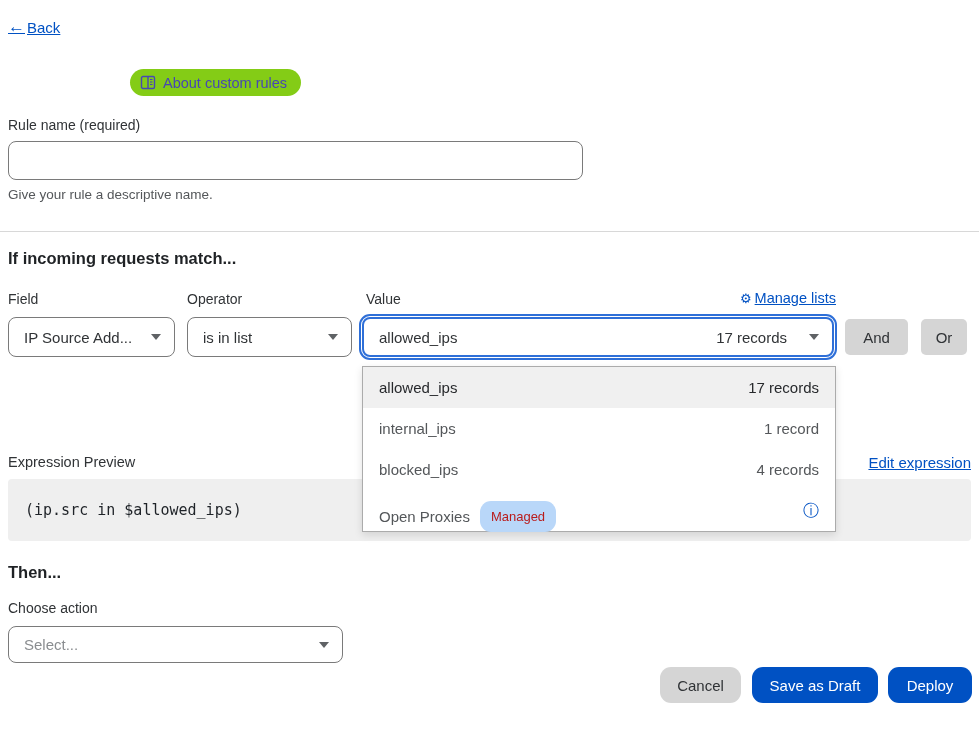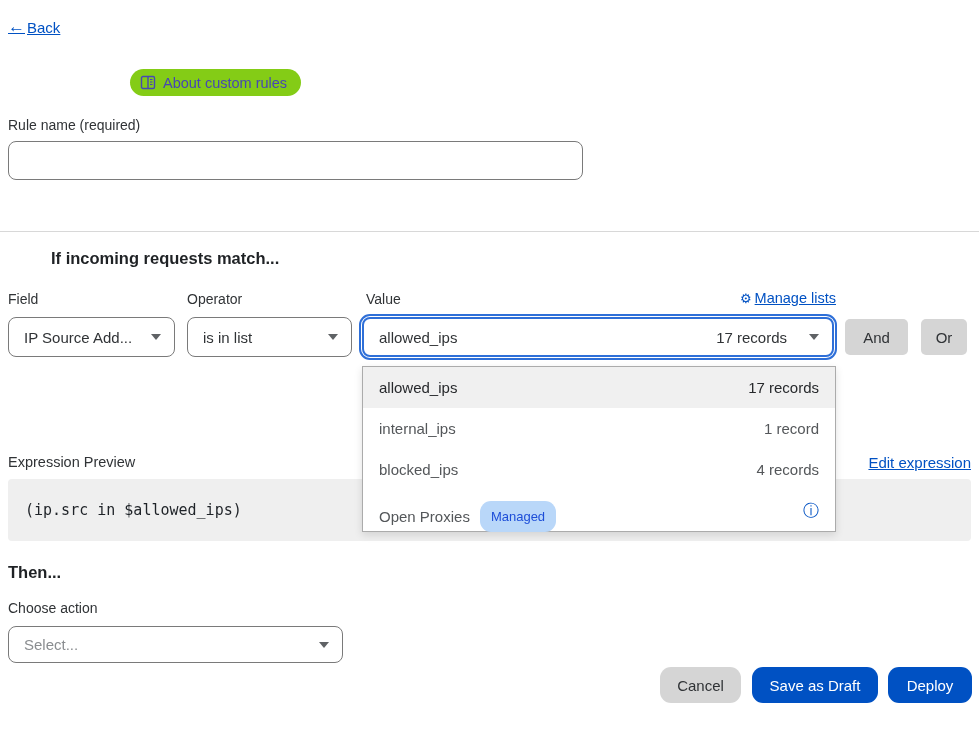--- a/index.html
+++ b/index.html
@@ -22,21 +22,21 @@
   .field-label { font-size:14px; color:#303336; }
   .lbl-rulename { position:absolute; left:8px; top:117px; }
   .rulename-input { position:absolute; left:8px; top:141px; width:575px; height:39px;
     border:1px solid #7a7a7a; border-radius:8px; font-size:14px; padding:0 12px; color:#303336; background:#fff; }
   .helper { position:absolute; left:8px; top:187px; font-size:13.5px; color:#54575a; }
 
   .divider { position:absolute; left:0; width:979px; height:1px; background:#d8d8d8; }
   .div1 { top:231px; }
 
   .section-h { position:absolute; left:8px; font-size:16.5px; font-weight:700; color:#1f2225; }
-  .match-h { top:249px;margin-left:43px; }
+  .match-h { top:249px; }
 
   .col-label { position:absolute; top:291px; font-size:14px; color:#303336; }
   .lbl-field { left:8px; } .lbl-operator { left:187px; } .lbl-value { left:366px; }
 
   .manage-lists { position:absolute; top:290px; left:362px; width:474px; text-align:right; font-size:14.5px; }
   .gear { font-size:13px; text-decoration:none; display:inline-block; margin-right:3px; color:#0051c3; }
 
   .select { position:absolute; top:317px; height:40px; border:1px solid #7a7a7a; border-radius:8px;
     background:#fff; display:flex; align-items:center; justify-content:space-between;
     padding:0 13px 0 15px; font-size:15px; color:#303336; cursor:pointer; }
@@ -53,21 +53,21 @@
   .btn-and { left:845px; width:63px; }
   .btn-or { left:921px; width:46px; }
 
   
   .dropdown { position:absolute; left:362px; top:366px; width:474px; background:#fff;
     border:1px solid #ababab; box-shadow:0 3px 8px rgba(0,0,0,.12); z-index:5; }
   .dd-row { height:41px; display:flex; align-items:center; justify-content:space-between;
     padding:0 16px; font-size:15px; color:#54575a; cursor:pointer; }
   .dd-row.hl { background:#f0f0f0; color:#27292c; }
   .dd-row .left { display:flex; align-items:center; gap:10px;margin-top:12px; }
-  .managed-badge { background:#b9d7f9; color:#1d4ed8; font-size:13px; border-radius:11px; padding:8px 11px; }
+  .managed-badge { background:#b9d7f9; color:#b91c1c; font-size:13px; border-radius:11px; padding:8px 11px; }
   .info-ico { color:#0051c3; font-size:16px; line-height:1; cursor:pointer; }
 
   
   .expr-label { position:absolute; left:8px; top:454px; font-size:14.5px; color:#303336; }
   .edit-expr { position:absolute; top:454px; left:662px; width:309px; text-align:right; font-size:15px; }
   .expr-box { position:absolute; left:8px; top:479px; width:963px; height:62px; background:#efefef;
     border-radius:4px; display:flex; align-items:center; padding-left:17px; }
   .expr-code { font-family:"DejaVu Sans Mono", monospace; font-size:15px; color:#1f2328; }
 
   .then-h { top:563px; }
@@ -102,20 +102,21 @@
         <line x1="10" y1="4.5" x2="12.5" y2="4.5" stroke="#4747b3" stroke-width="1.1"></line>
         <line x1="10" y1="7" x2="12.5" y2="7" stroke="#4747b3" stroke-width="1.1"></line>
         <line x1="10" y1="9.5" x2="12.5" y2="9.5" stroke="#4747b3" stroke-width="1.1"></line>
       </svg>
     </span>
     <span>About custom rules</span>
   </div>
 
   <div class="field-label lbl-rulename">Rule name (required)</div>
   <input class="rulename-input" type="text" value="" style="">
+  <div class="helper">Give your rule a descriptive name.</div>
 
   <div class="divider div1"></div>
 
   <div class="section-h match-h">If incoming requests match...</div>
 
   <div class="col-label lbl-field">Field</div>
   <div class="col-label lbl-operator">Operator</div>
   <div class="col-label lbl-value">Value</div>
 
   <div class="manage-lists">

